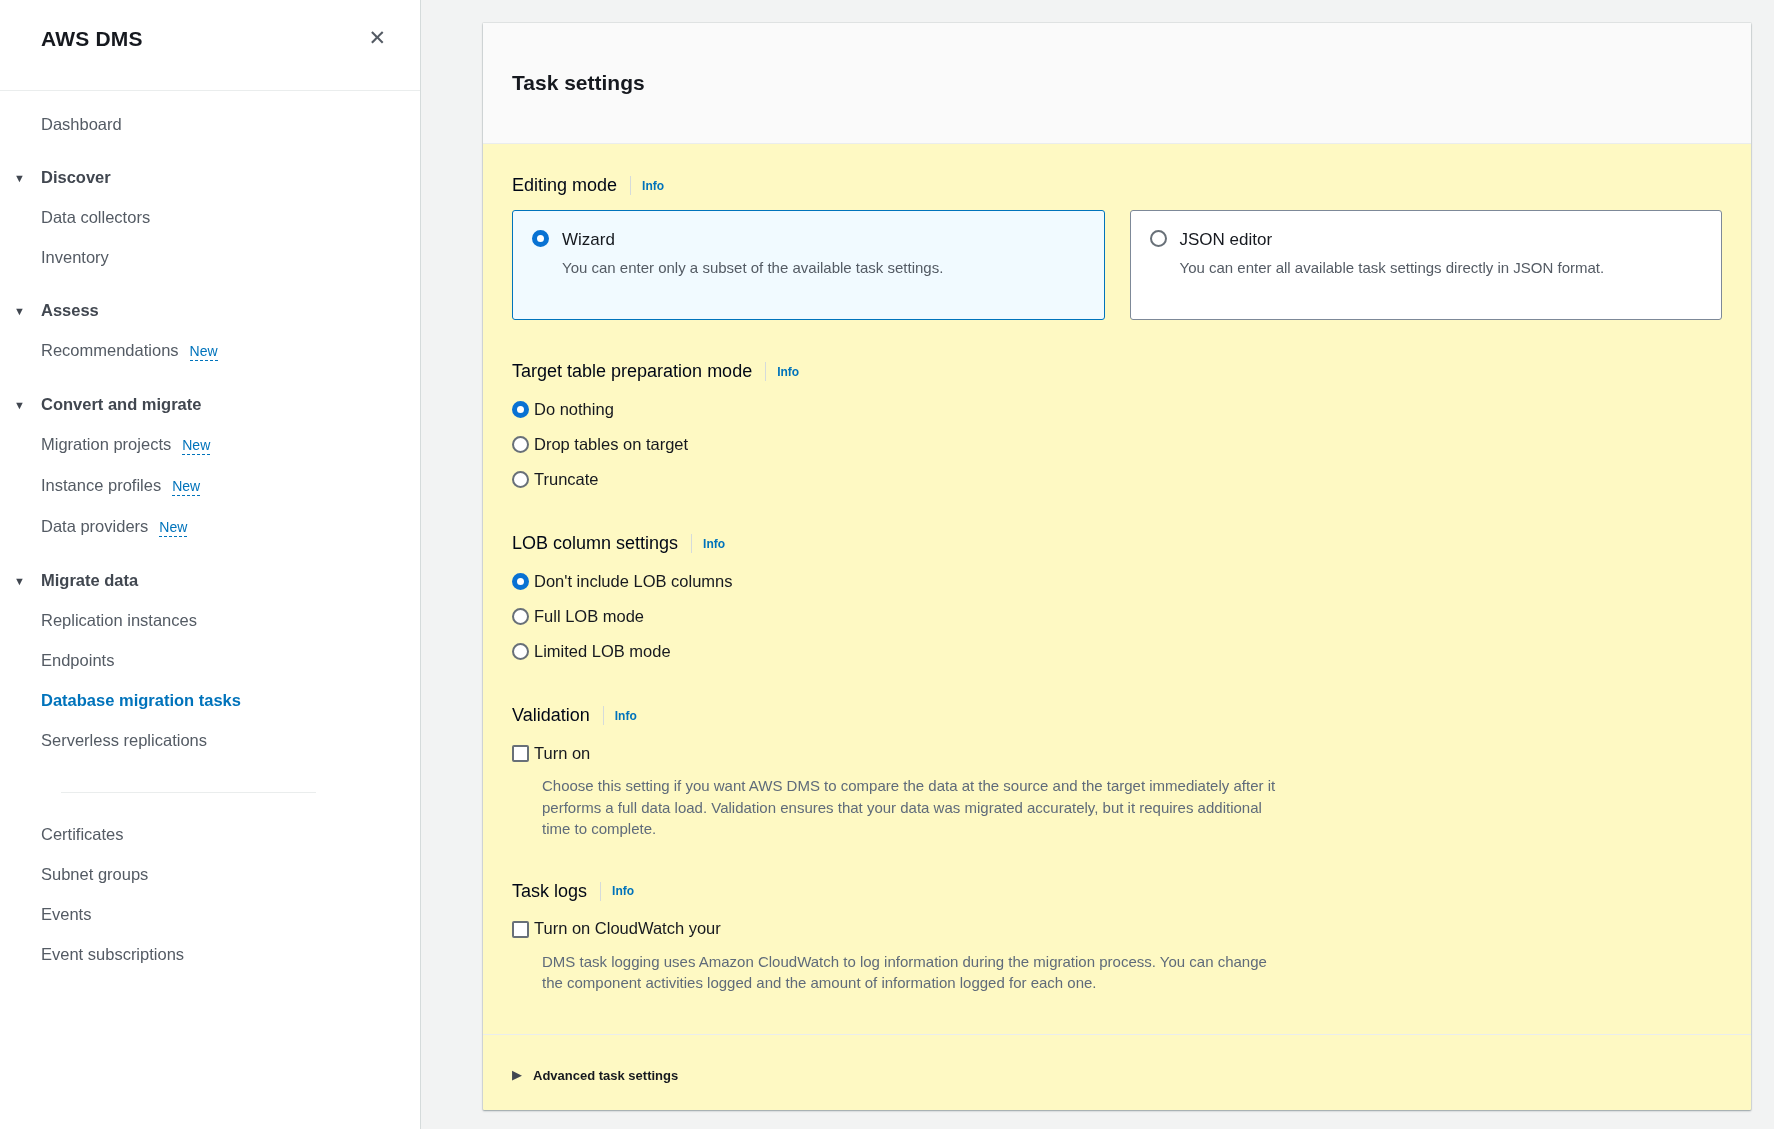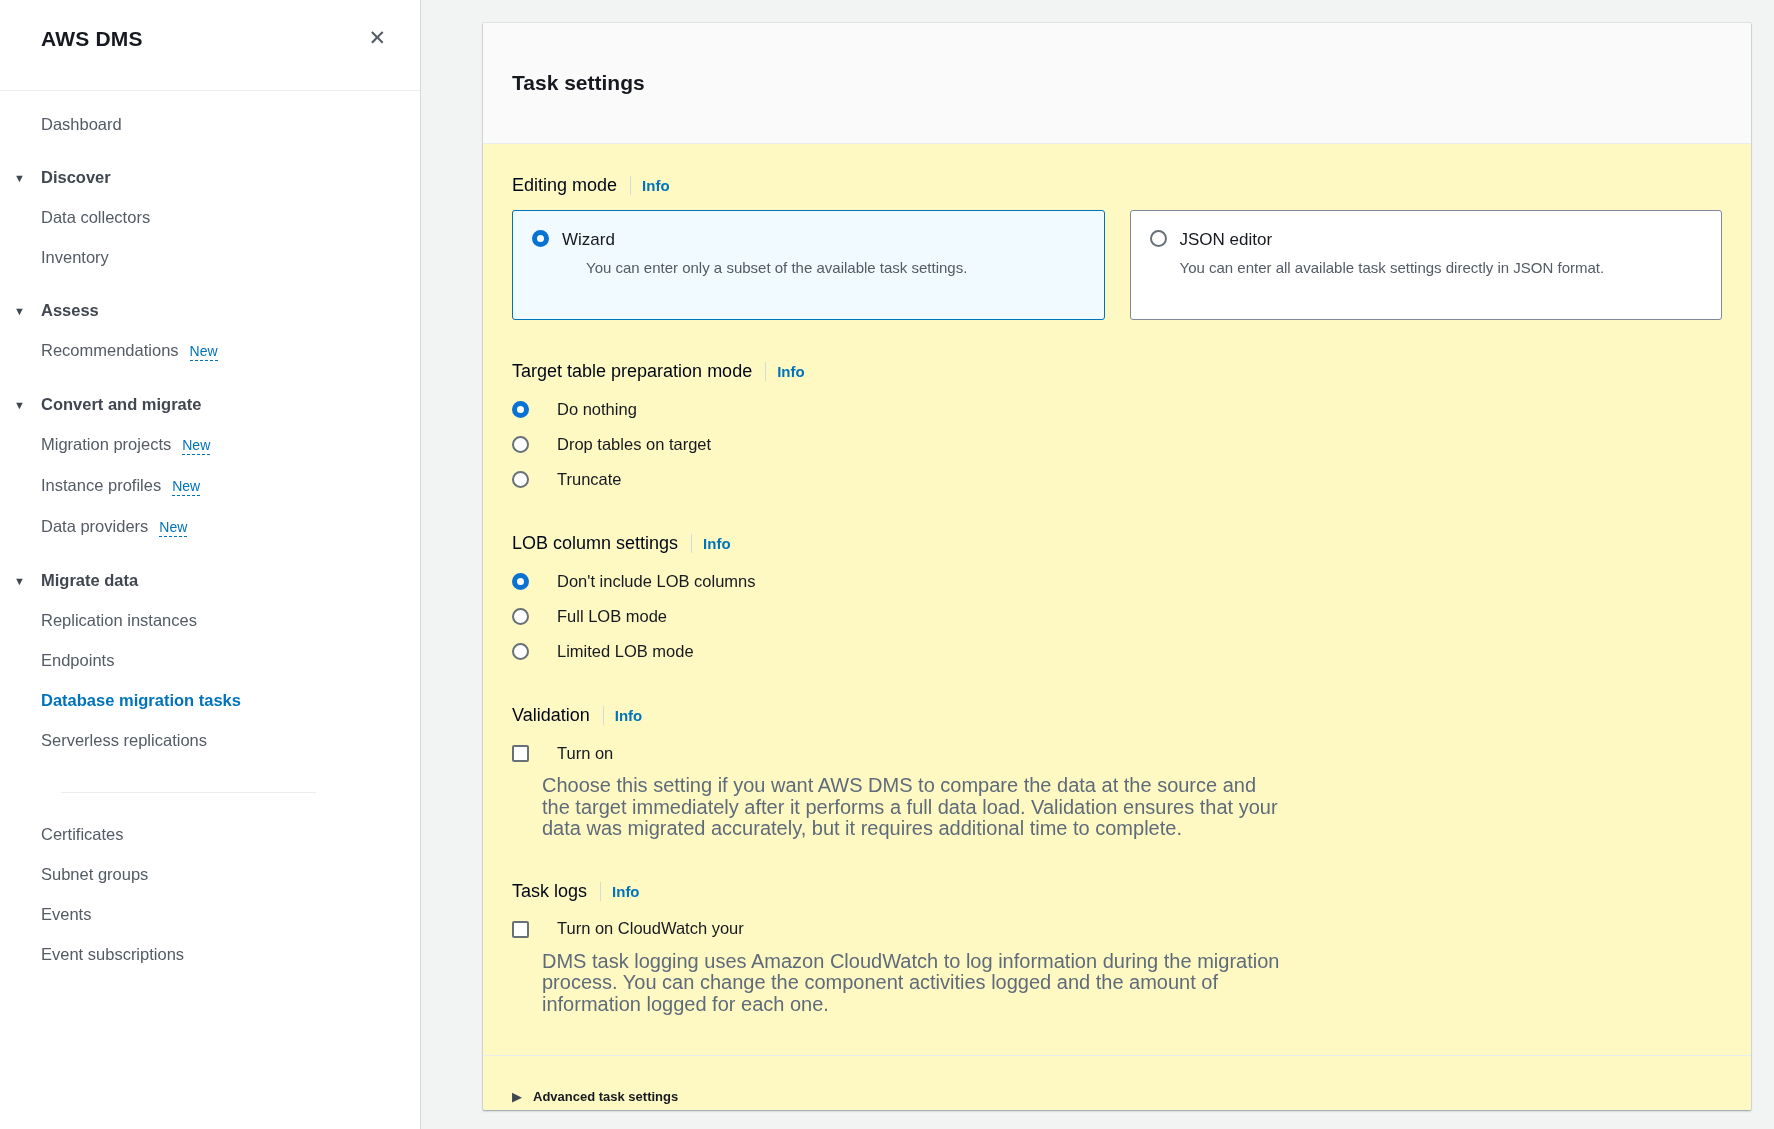--- a/index.html
+++ b/index.html
@@ -78,59 +78,59 @@
     border-bottom: 1px solid #eaeded;
     padding: 33px 29px;
   }
   .card-title { font-size: 21px; font-weight: 700; color: #16191f; line-height: 26px; }
   .card-body { padding: 30px 29px 0; flex: 1; }
 
   .sec-head { display: flex; align-items: center; margin-bottom: 13px; }
   .sec-label { font-size: 18px; color: #000716; line-height: 23px; }
   .sec-sep { width: 1px; height: 19px; background: #d5dbdb; margin: 0 11px 0 13px; }
   .info-link {
-    font-size: 15px; font-weight: 700; color: #0073bb;
+    font-size: 12px; font-weight: 700; color: #0073bb;
     text-decoration: none; cursor: pointer;
   }
   .section { margin-bottom: 40px; }
 
   
   .tiles { display: grid; grid-template-columns: 1fr 1fr; gap: 25px; margin-top: 2px; }
   .tile {
     border: 1px solid #7d8998; border-radius: 3px;
     background: #fff;
     padding: 18px 19px;
     display: flex; gap: 13px; align-items: flex-start;
     min-height: 110px;
     cursor: pointer;
   }
   .tile.selected { background: #f1faff; border-color: #0073bb; }
   .tile-label { font-size: 17px; color: #16191f; line-height: 22px; margin-bottom: 6px; }
   .tile-desc { font-size: 15px; color: #545b64; line-height: 22px; }
-  .tile.selected .tile-desc { max-width: 520px; margin-left: 24px; }
+  .tile.selected .tile-desc { max-width: 520px; }
   .tile:not(.selected) .tile-desc { max-width: 440px; }
 
   
   .radio-row, .check-row {
-    display: flex; align-items: center; gap: 28px;
+    display: flex; align-items: center; gap: 5px;
     margin-bottom: 9px; height: 26px; cursor: pointer;
   }
   .radio {
     width: 17px; height: 17px; border-radius: 50%;
     border: 2px solid #687078; background: #fff; flex: none; margin-top: 1px;
   }
   .radio.checked { border: 5.5px solid #0972d3; }
   .checkbox {
     width: 17px; height: 17px; border-radius: 2px;
     border: 2px solid #687078; background: #fff; flex: none; margin-top: 1px;
   }
   .opt-label { font-size: 16.5px; color: #16191f; line-height: 23px; }
   .desc {
     margin: 4px 0 0 30px;
-    font-size: 20px; color: #5f6b7a; line-height: 21.5px;
+    font-size: 15px; color: #5f6b7a; line-height: 21.5px;
     max-width: 745px;
   }
 
   
   .card-footer {
     border-top: 1px solid #eaeded;
     padding: 29px 29px;
   }
   .expander { display: flex; align-items: center; gap: 11px; cursor: pointer; }
   .expander-caret { font-size: 13px; color: #414750; line-height: 18px; }

